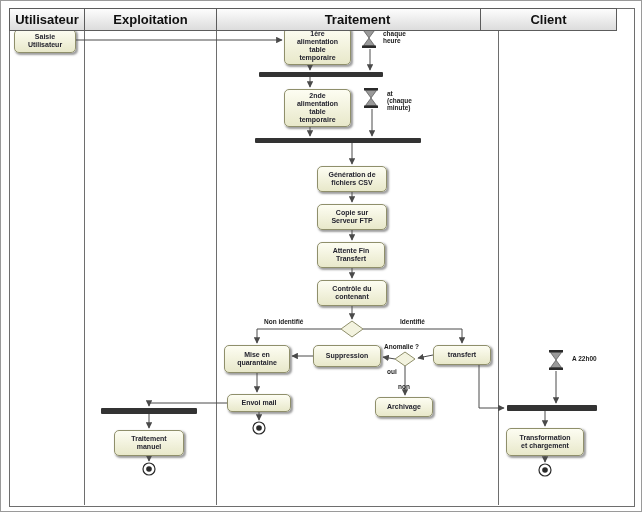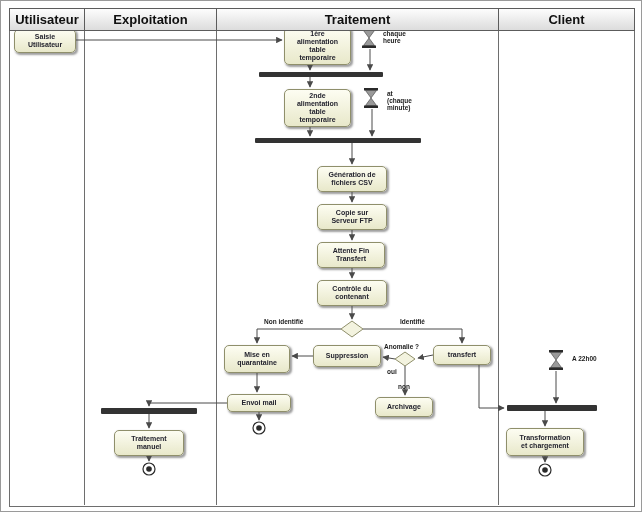--- a/index.html
+++ b/index.html
@@ -42,21 +42,21 @@
 <body>
 
 <div class="frame"></div>
 <div class="vline" style="left:83px"></div>
 <div class="vline" style="left:215px"></div>
 <div class="vline" style="left:497px"></div>
 
 <div class="lane-header" style="left:8px;width:76px">Utilisateur</div>
 <div class="lane-header" style="left:83px;width:133px">Exploitation</div>
 <div class="lane-header" style="left:215px;width:283px">Traitement</div>
-<div class="lane-header" style="left:497px;width:137px">Client</div>
+<div class="lane-header" style="left:479px;width:137px">Client</div>
 
 <svg class="layer" width="642" height="512">
   <defs>
     <marker id="arr" viewBox="0 0 10 10" refX="9" refY="5" markerWidth="6.5" markerHeight="6.5" orient="auto-start-reverse">
       <path d="M0 0 L10 5 L0 10 z" fill="#4a4a4a"></path>
     </marker>
   </defs>
 
   <path class="edge" marker-end="url(#arr)" d="M75 39 H281"></path>
   <path class="edge" marker-end="url(#arr)" d="M309 64 V69"></path>

